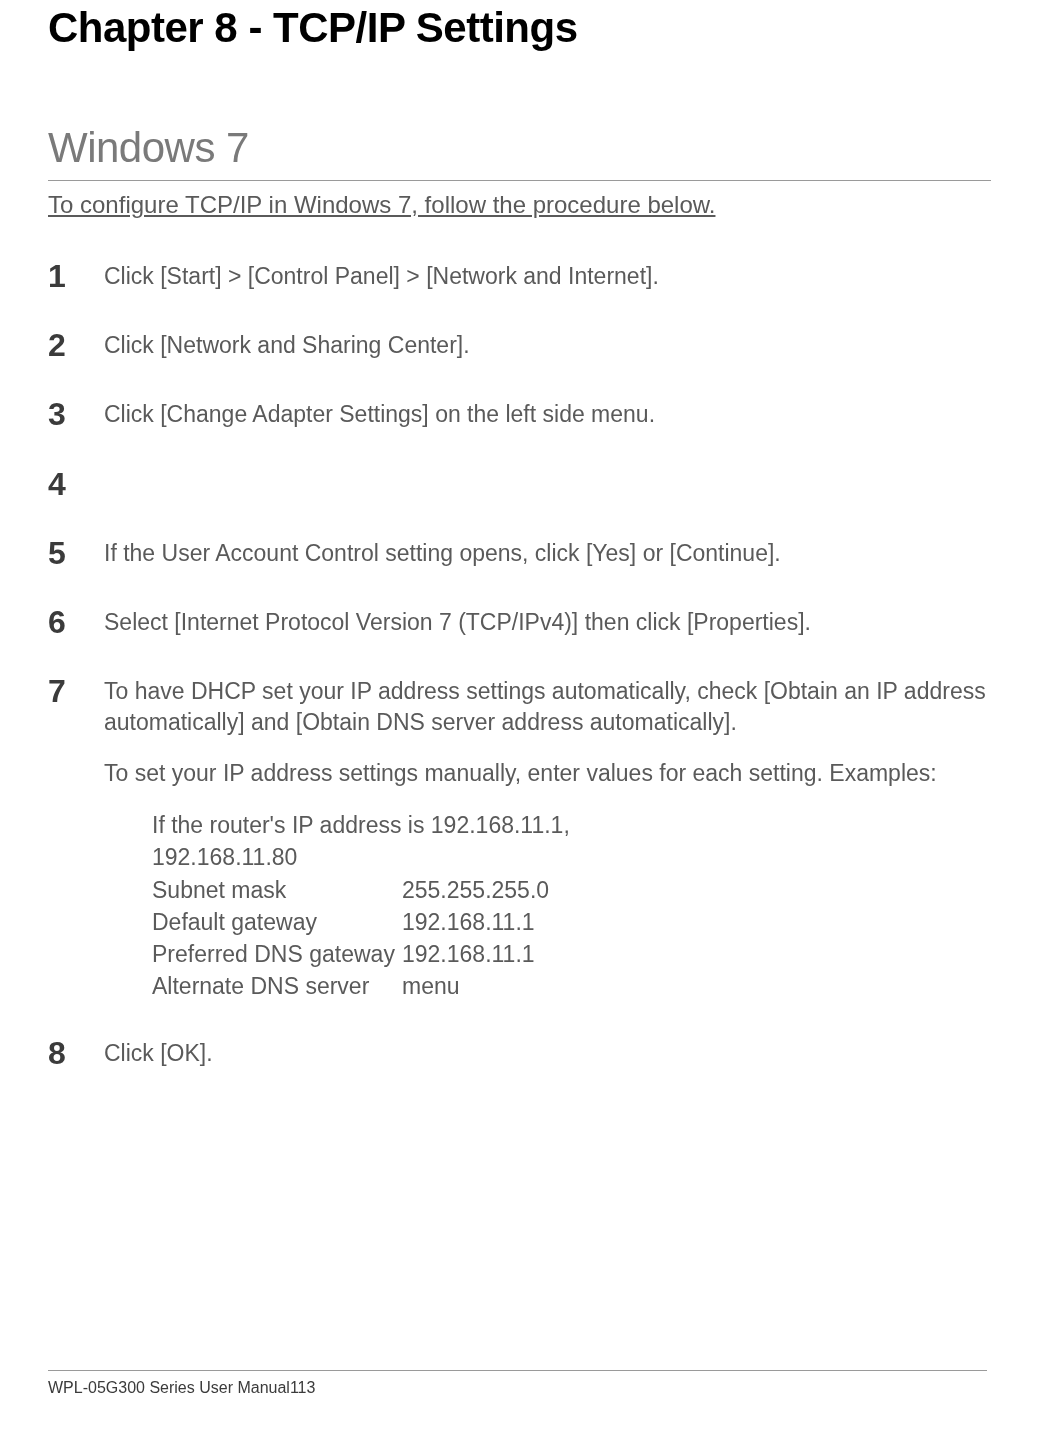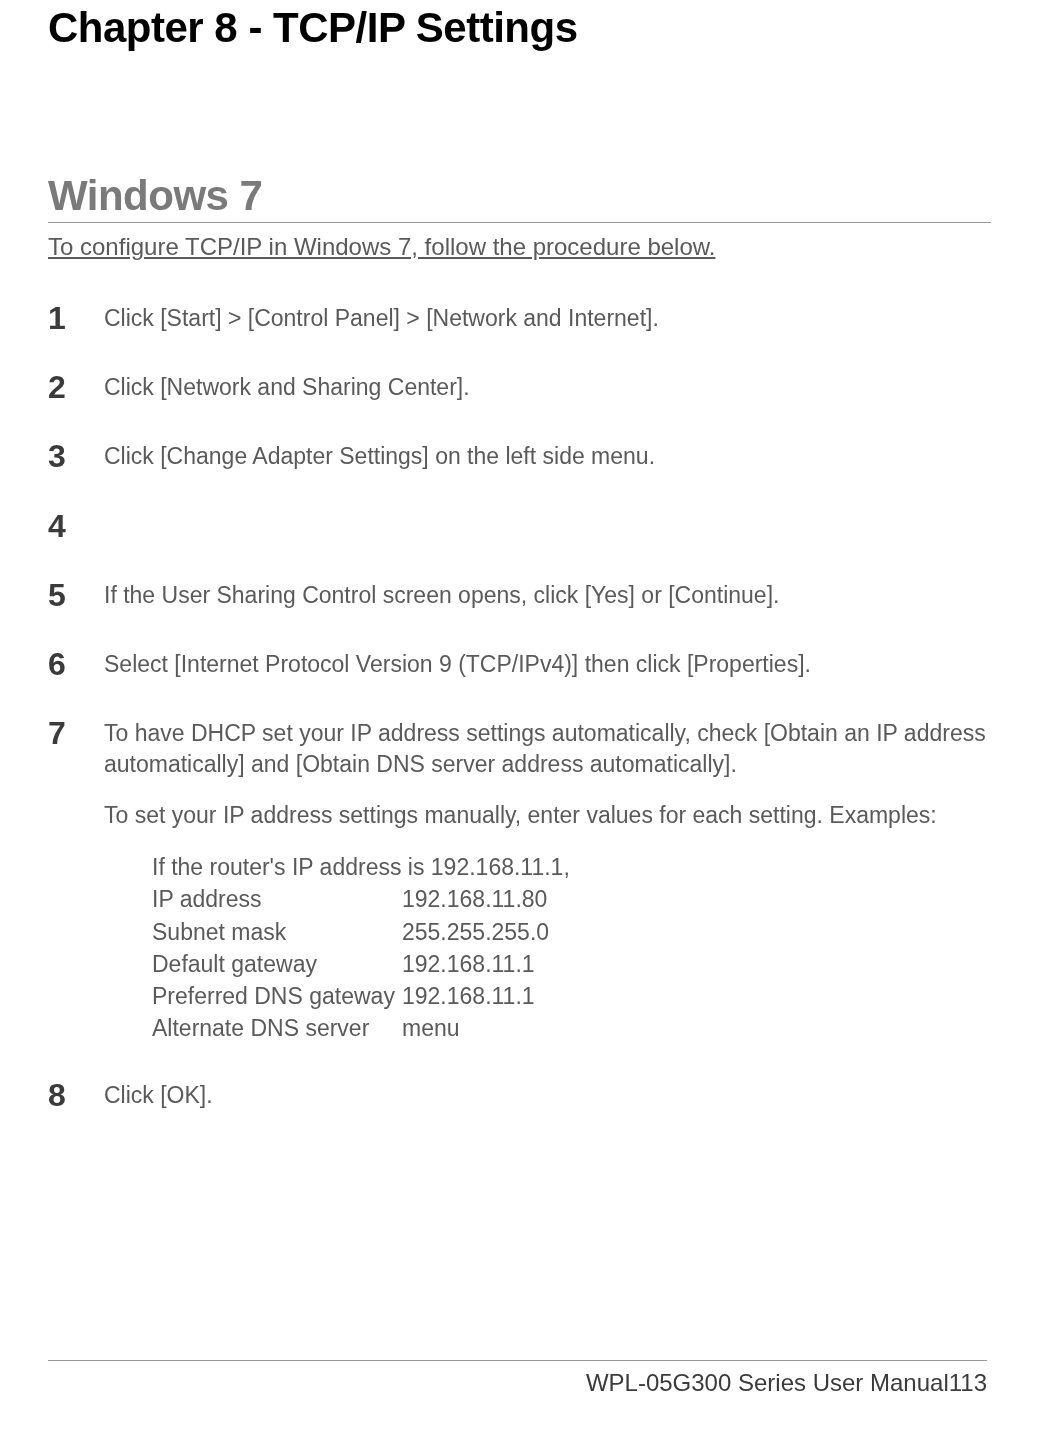--- a/index.html
+++ b/index.html
@@ -15,25 +15,25 @@
     .chapter-title {
       font-family: Arial, Helvetica, sans-serif;
       font-weight: bold;
       font-size: 42px;
       color: #000000;
       padding-top: 4px;
       letter-spacing: -0.5px;
     }
     .section-title {
       font-size: 42px;
-      font-weight: 700;
+      font-weight: 400;
       color: #7a7a7a;
-      margin-top: 120px;
+      margin-top: 72px;
       border-bottom: 1.5px solid #9a9a9a;
-      padding-bottom: 2px;
+      padding-bottom: 8px;
       letter-spacing: -0.5px;
     }
     .intro {
       font-size: 24px;
       color: #5a5a5a;
       margin-top: 10px;
       text-decoration: underline;
     }
     .steps {
       margin-top: 40px;
@@ -74,23 +74,23 @@
     .example-label { width: 250px; flex-shrink: 0; }
     .example-value { }
     .footer {
       position: absolute;
       bottom: 32px;
       left: 48px;
       right: 52px;
       border-top: 1.5px solid #9a9a9a;
       padding-top: 8px;
       display: flex;
-      justify-content: flex-end;
+      justify-content: flex-start;
       font-family: Arial, Helvetica, sans-serif;
-      font-size: 24px;
+      font-size: 16px;
       color: #3b3b3b;
     }
   </style>
 </head>
 <body>
 
 <h1 class="chapter-title">Chapter 8 - TCP/IP Settings</h1>
 
 <h2 class="section-title">Windows 7</h2>
 
@@ -112,39 +112,38 @@
     <div class="step-num">3</div>
     <div class="step-body">Click [Change Adapter Settings] on the left side menu.</div>
   </div>
 
   <div class="step">
     <div class="step-num">4</div>
   </div>
 
   <div class="step">
     <div class="step-num">5</div>
-    <div class="step-body">If the User Sharing Control screen opens, click [Yes] or [Continue].</div>
+    <div class="step-body">If the User Account Control setting opens, click [Yes] or [Continue].</div>
   </div>
 
   <div class="step">
     <div class="step-num">6</div>
-    <div class="step-body">Select [Internet Protocol Version 9 (TCP/IPv4)] then click [Properties].</div>
+    <div class="step-body">Select [Internet Protocol Version 7 (TCP/IPv4)] then click [Properties].</div>
   </div>
 
   <div class="step">
     <div class="step-num">7</div>
     <div class="step-body">
       <p>To have DHCP set your IP address settings automatically, check [Obtain an IP address automatically] and [Obtain DNS server address automatically].</p>
       <p>To set your IP address settings manually, enter values for each setting.  Examples:</p>
       <div class="example-block">
         <div class="example-row">
           <span>If the router's IP address is 192.168.11.1,</span>
         </div>
         <div class="example-row">
-          <span class="example-label">IP address</span>
           <span class="example-value">192.168.11.80</span>
         </div>
         <div class="example-row">
           <span class="example-label">Subnet mask</span>
           <span class="example-value">255.255.255.0</span>
         </div>
         <div class="example-row">
           <span class="example-label">Default gateway</span>
           <span class="example-value">192.168.11.1</span>
         </div>

